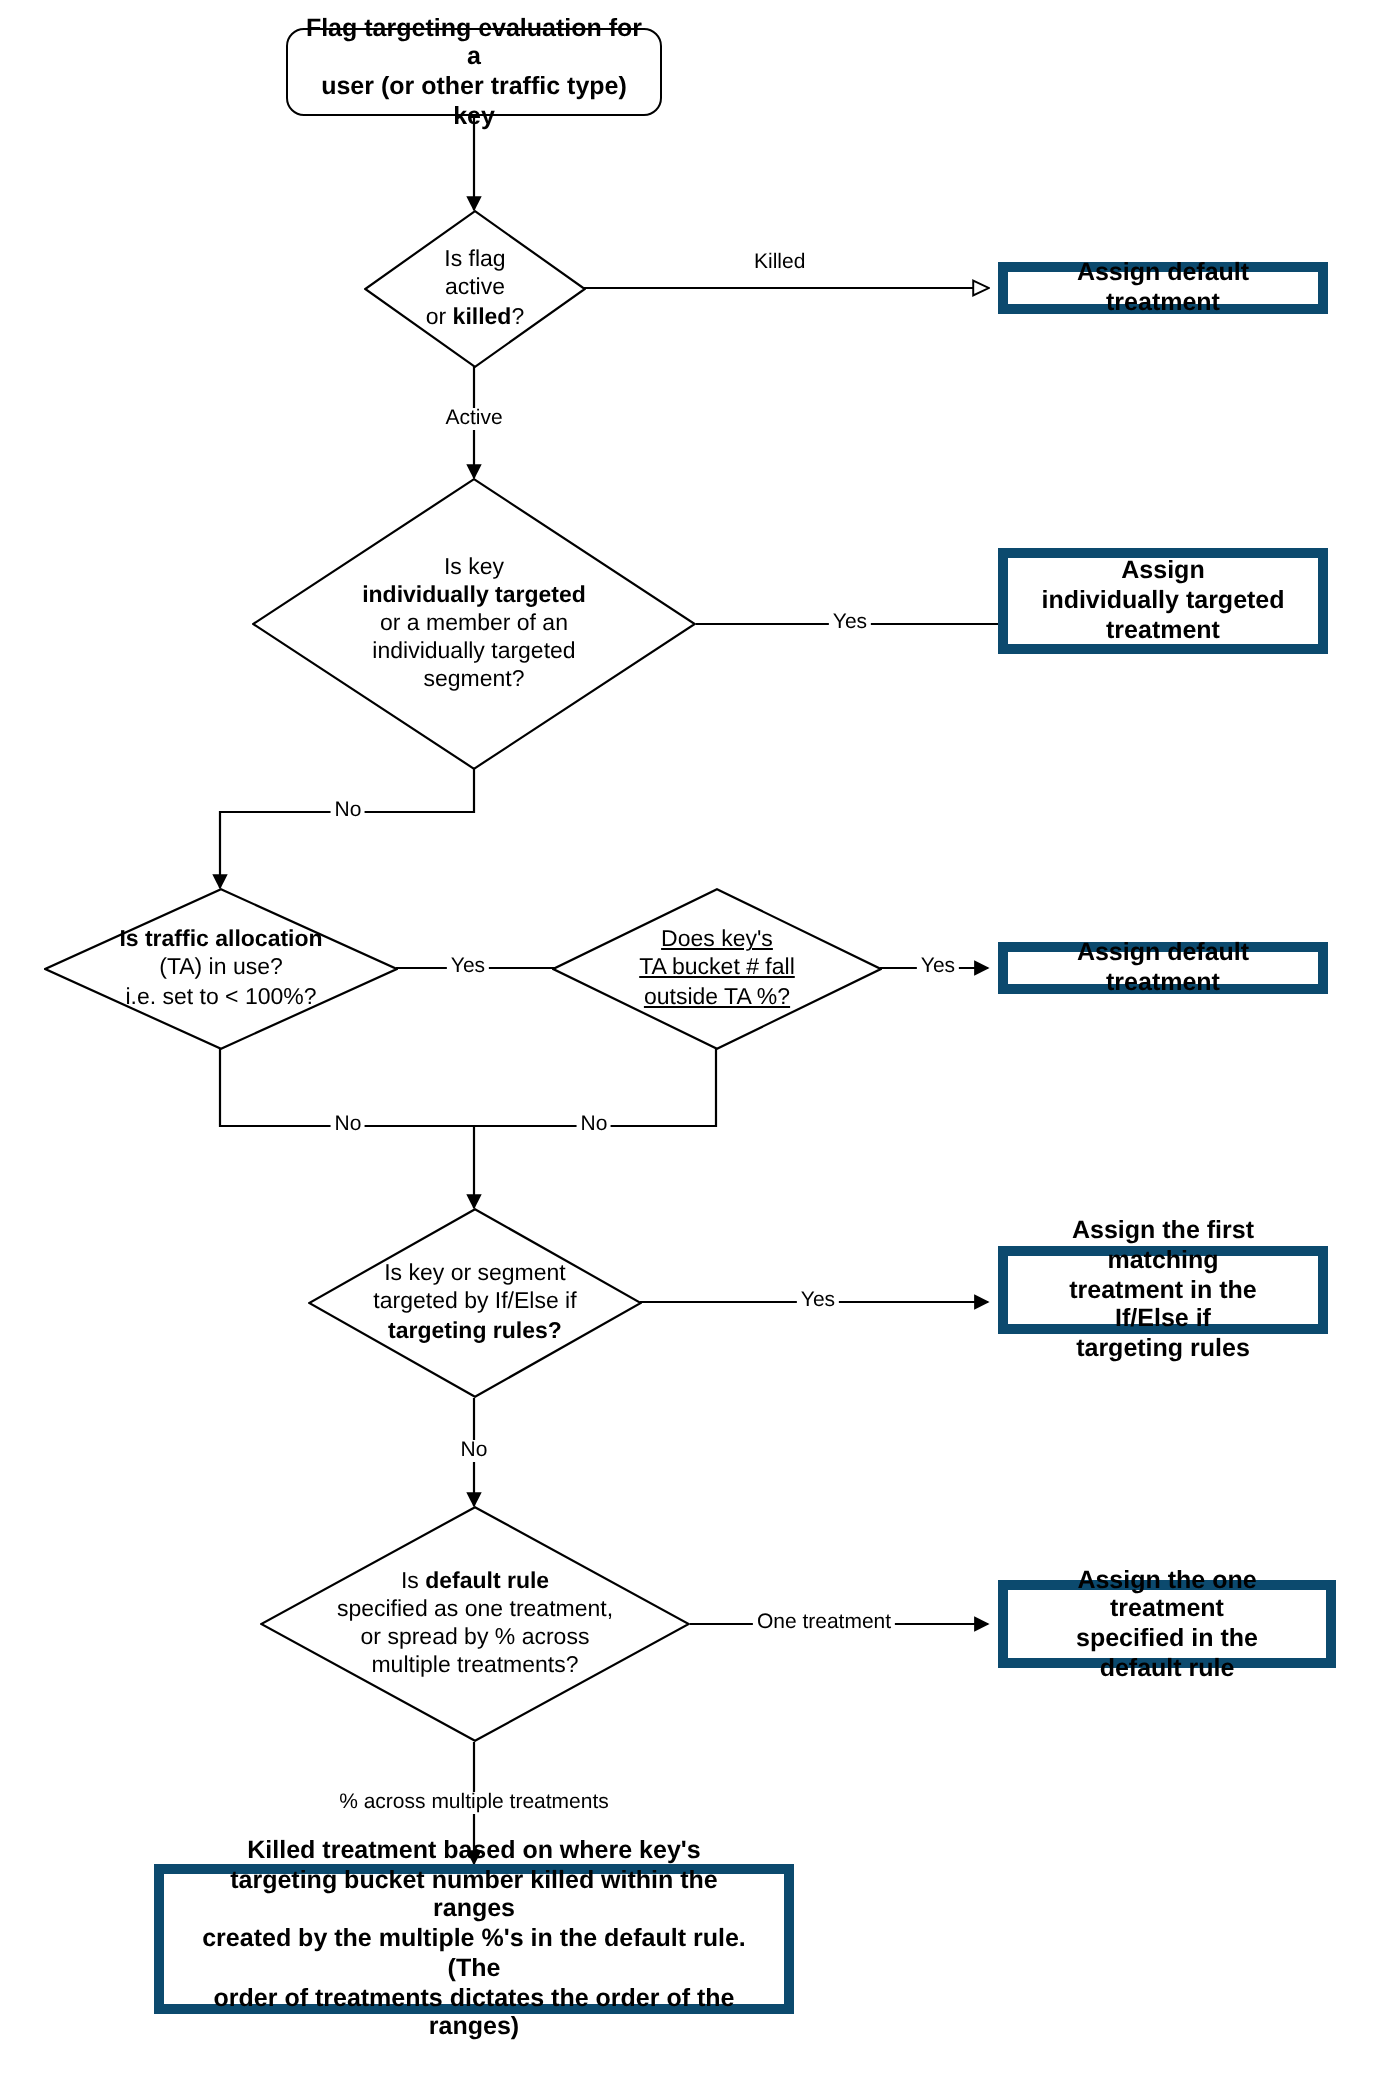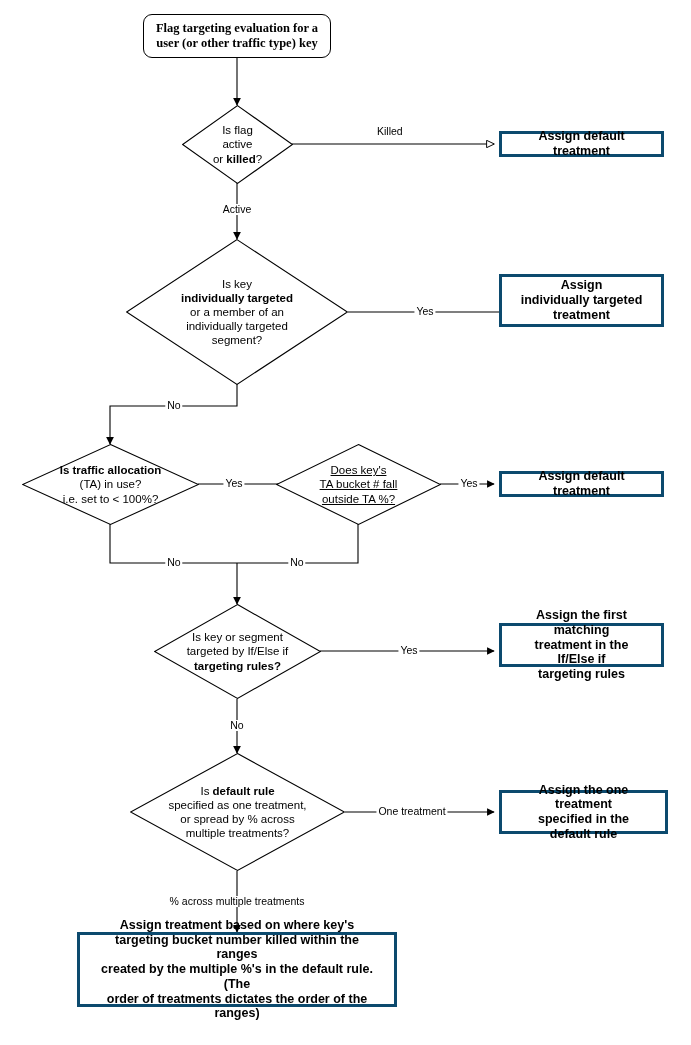--- a/index.html
+++ b/index.html
@@ -40,21 +40,21 @@
   .node.terminal {
     border: 1px solid #000000;
     border-radius: 9px;
     background: #ffffff;
     font-size: 12.5px;
     font-weight: bold;
     padding: 2px 6px;
   }
   
   .node.process {
-    border: 3px solid #0c4a6e;
+    border: 5px solid #0c4a6e;
     background: #ffffff;
     font-size: 12.5px;
     font-weight: bold;
     padding: 3px 14px;
   }
   
   .node.decision {
     background: transparent;
     font-size: 11.5px;
     font-weight: normal;
@@ -140,21 +140,21 @@
   <div class="edge-label center" style="left:174px; top:400px;">No</div>
   <div class="edge-label center" style="left:234px; top:478px;">Yes</div>
   <div class="edge-label center" style="left:174px; top:557px;">No</div>
   <div class="edge-label center" style="left:469px; top:478px;">Yes</div>
   <div class="edge-label center" style="left:297px; top:557px;">No</div>
   <div class="edge-label center" style="left:409px; top:645px;">Yes</div>
   <div class="edge-label center" style="left:237px; top:720px;">No</div>
   <div class="edge-label center" style="left:412px; top:806px;">One treatment</div>
   <div class="edge-label center" style="left:237px; top:896px;">% across multiple treatments</div>
 
-  <div class="node terminal" style="left:143px; top:14px; width:188px; height:44px;font-family:Liberation Serif, serif;">
+  <div class="node terminal" style="left:143px; top:14px; width:188px; height:44px;">
     <div>
       <span>Flag targeting evaluation for a</span><br>
       <span>user (or other traffic type) key</span>
     </div>
   </div>
 
   <div class="node decision" style="left:182px; top:105px; width:111px; height:79px;">
     <svg class="diamond-shape" viewBox="0 0 111 79" preserveAspectRatio="none">
       <polygon points="55.5,0.6 110.4,39.5 55.5,78.4 0.6,39.5" fill="#ffffff" stroke="#000000" stroke-width="1.1" vector-effect="non-scaling-stroke"></polygon>
     </svg>
@@ -249,20 +249,20 @@
 
   <div class="node process" style="left:499px; top:790px; width:169px; height:44px;">
     <div>
       <span>Assign the one treatment</span><br>
       <span>specified in the default rule</span>
     </div>
   </div>
 
   <div class="node process" style="left:77px; top:932px; width:320px; height:75px;">
     <div>
-      <span>Assign treatment based on where key's</span><br>
+      <span>Killed treatment based on where key's</span><br>
       <span>targeting bucket number killed within the ranges</span><br>
       <span>created by the multiple %'s in the default rule. (The</span><br>
       <span>order of treatments dictates the order of the ranges)</span>
     </div>
   </div>
 
 </div>
 
 </body></html>

